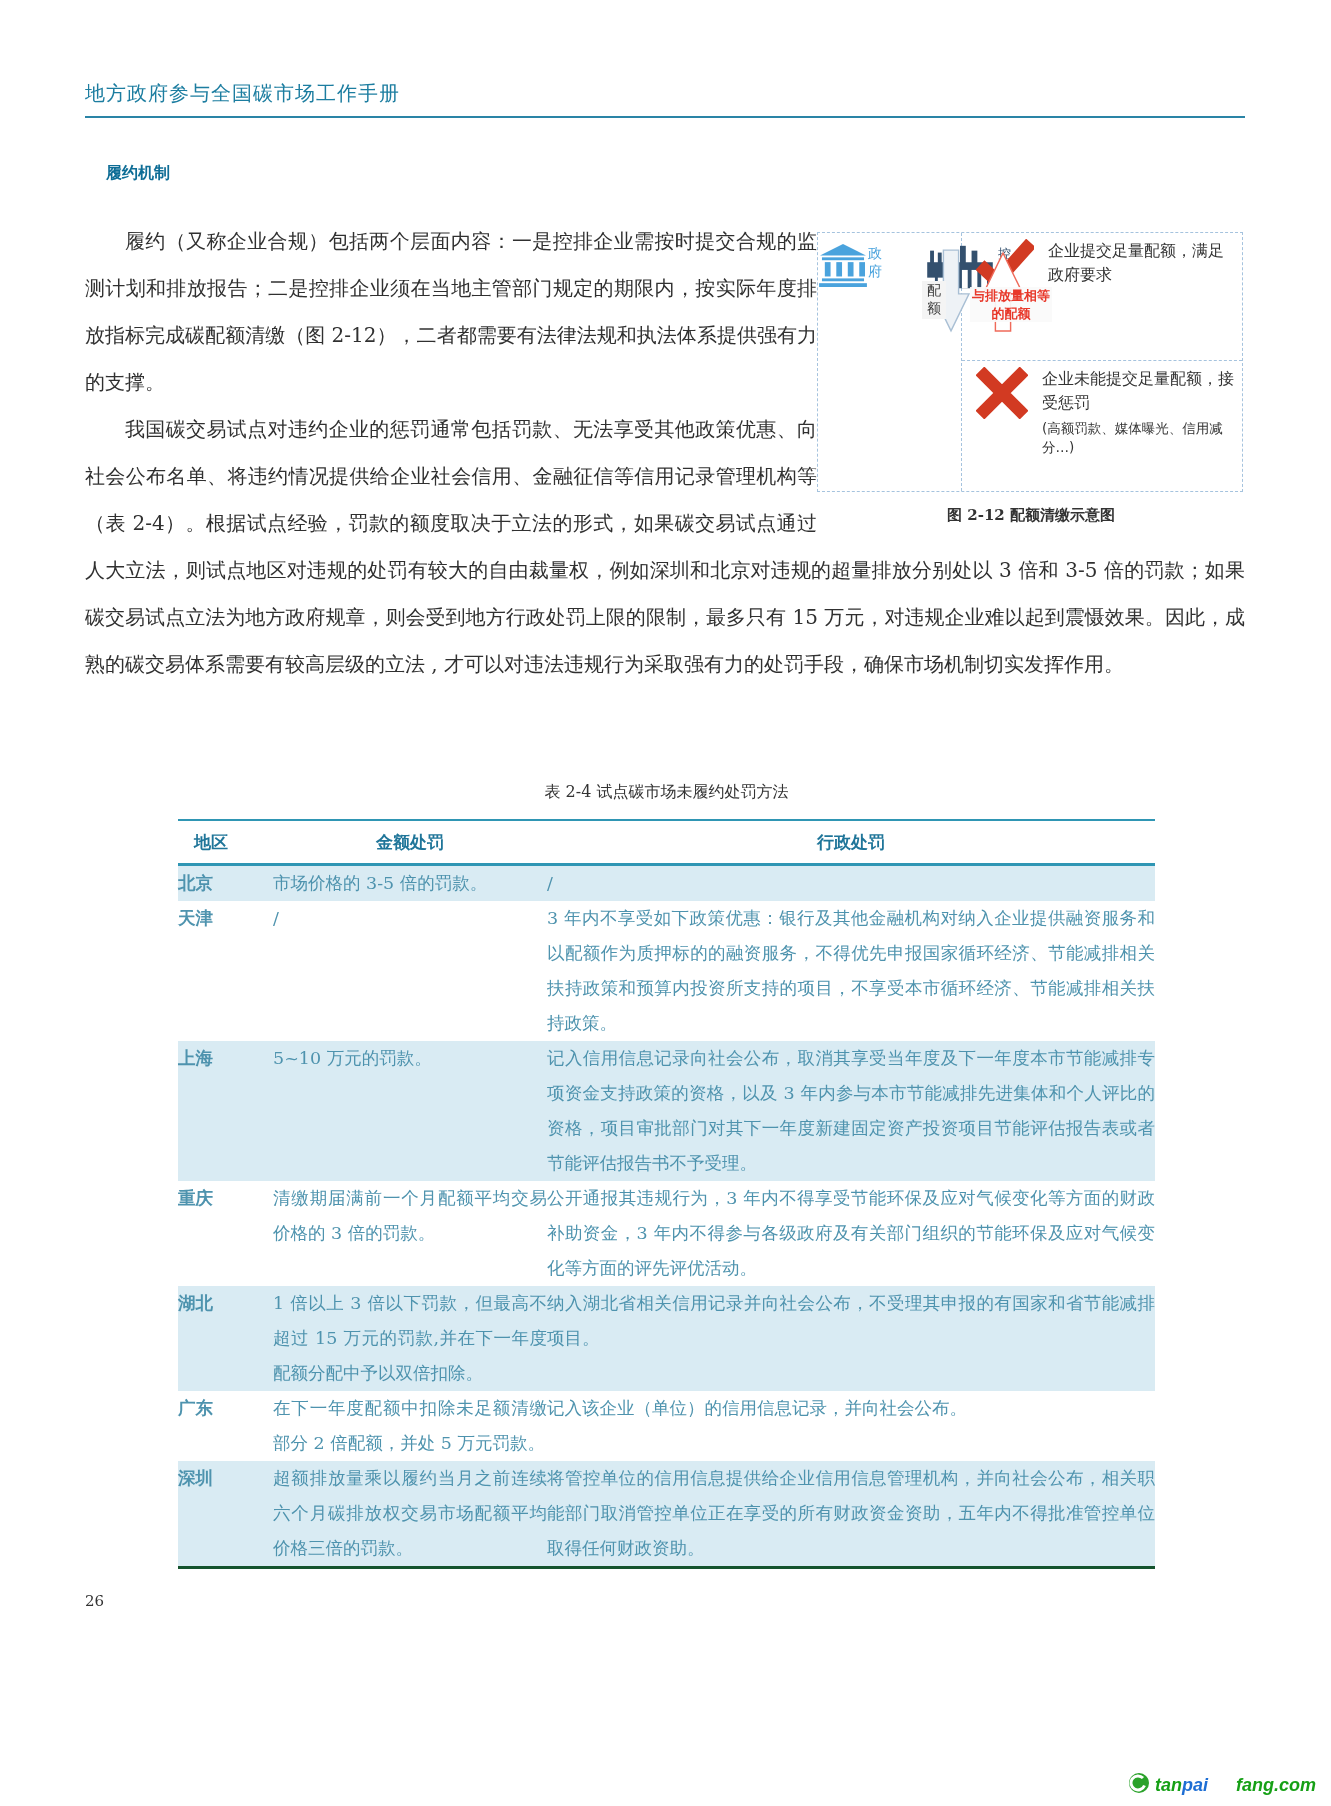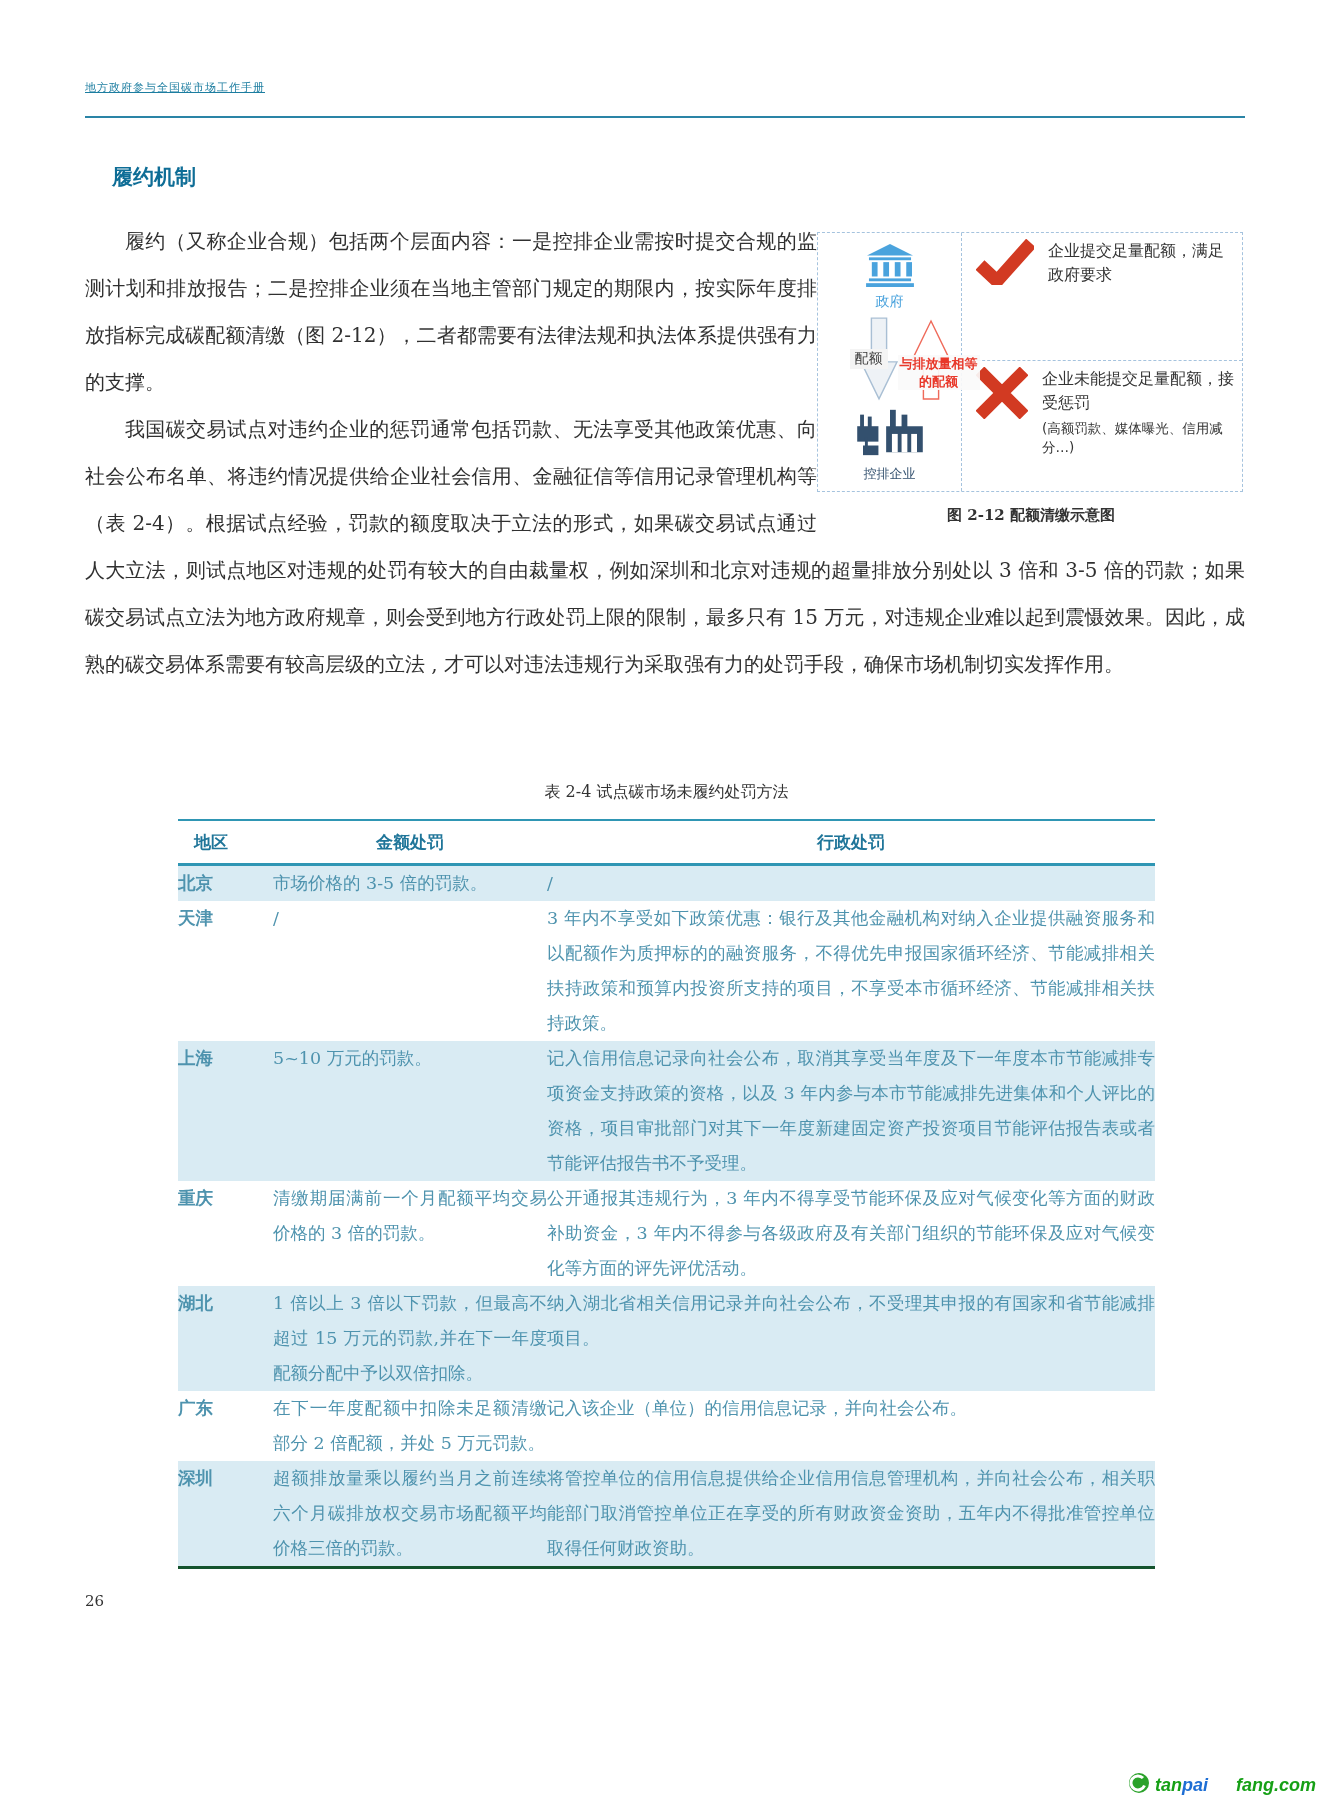--- a/index.html
+++ b/index.html
@@ -1,32 +1,32 @@
 <!DOCTYPE html>
 <html><head>
 <meta charset="utf-8">
 <style>
   html,body{margin:0;padding:0;background:#e8e8e8;}
   .page{position:relative;width:1331px;height:1806px;background:#ffffff;overflow:hidden;
         font-family:"DejaVu Serif","Liberation Serif",serif;color:#2f2f2f;}
   
   .doc-header{position:absolute;left:85px;top:80px;width:1160px;}
-  .doc-header .title{color:#1c7da0;font-size:11px;letter-spacing:1px;text-decoration:underline;}
+  .doc-header .title{color:#1c7da0;font-size:20px;letter-spacing:1px;}
   .header-rule{position:absolute;left:85px;top:116px;width:1160px;height:2px;background:#2a84a6;}
   
-  .section-heading{position:absolute;left:112px;top:163px;margin:0;
+  .section-heading{position:absolute;left:106px;top:163px;margin:0;
         font-family:"DejaVu Sans","Liberation Sans",sans-serif;
-        font-size:21px;font-weight:bold;color:#0e6d96;}
+        font-size:16px;font-weight:bold;color:#0e6d96;}
   
   .content{position:absolute;left:85px;top:218px;width:1160px;}
   .para{margin:0;text-indent:2em;font-size:20px;line-height:47px;text-align:justify;color:#303030;}
   
   .fig-wrap{float:right;width:428px;margin:14px 0 22px 20px;}
   .fig-box{width:424px;height:258px;border:1px dashed #a5c3de;display:flex;background:#fff;}
-  .fig-left{width:144px;border-right:1px dashed #a5c3de;display:flex;flex-direction:column;align-items:center;padding-top:10px;box-sizing:border-box;}
+  .fig-left{width:144px;border-right:1px dashed #a5c3de;display:flex;flex-direction:row;padding-top:10px;box-sizing:border-box;}
   .gov-label{font-family:"DejaVu Sans","Liberation Sans",sans-serif;font-size:14px;color:#4aa3dd;margin-top:2px;}
   .fig-arrows{position:relative;width:120px;height:92px;margin-top:4px;margin-left:40px;}
   .arrow-down{position:absolute;left:10px;top:0;}
   .arrow-up{position:absolute;left:62px;top:3px;}
   .quota-label{position:absolute;left:0px;top:34px;background:#f4f4f4;padding:1px 5px;
         font-family:"DejaVu Sans","Liberation Sans",sans-serif;font-size:14px;color:#3a3a3a;}
   .equal-quota-label{position:absolute;left:48px;top:40px;width:82px;text-align:center;
         font-family:"DejaVu Sans","Liberation Sans",sans-serif;font-size:13px;font-weight:bold;
         color:#e8382a;background:rgba(250,250,250,.92);line-height:1.35;}
   .factories{margin-top:-2px;}

